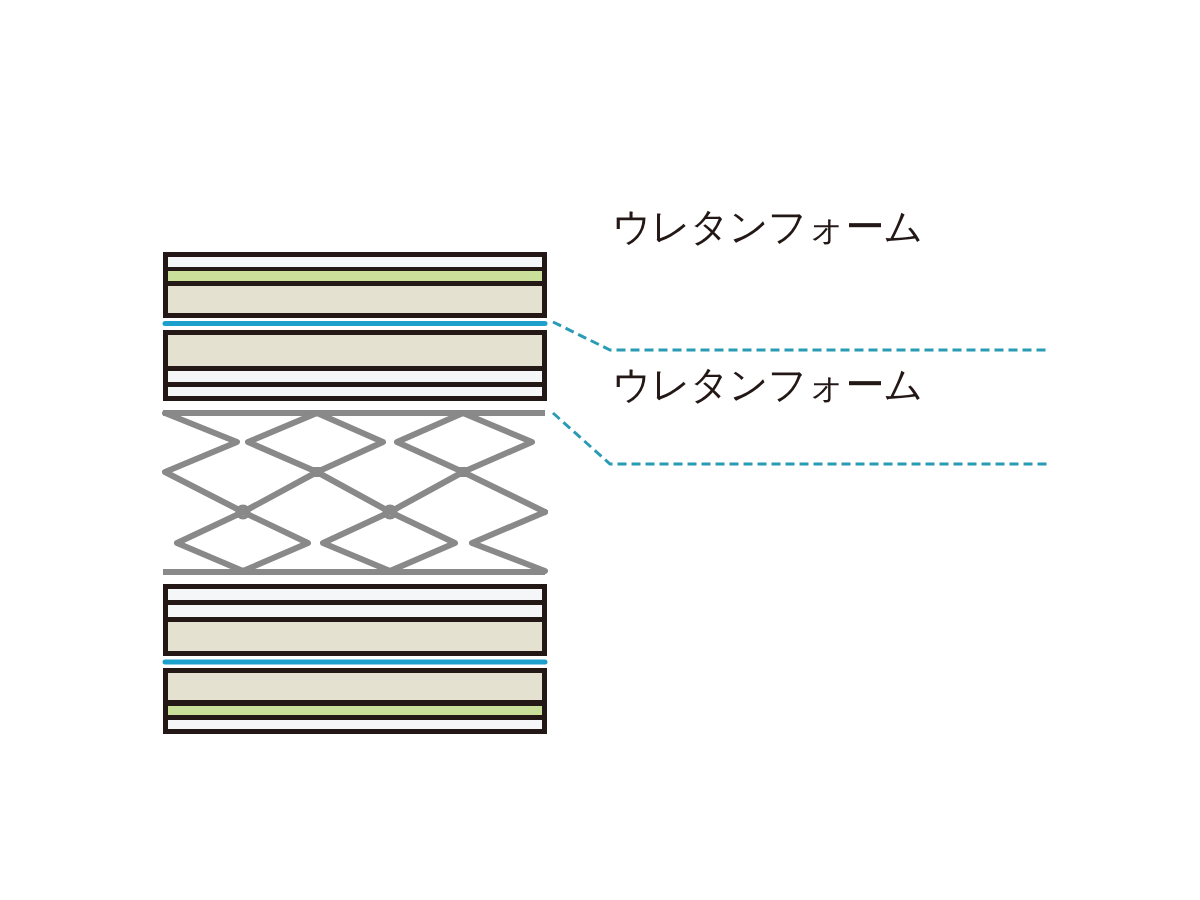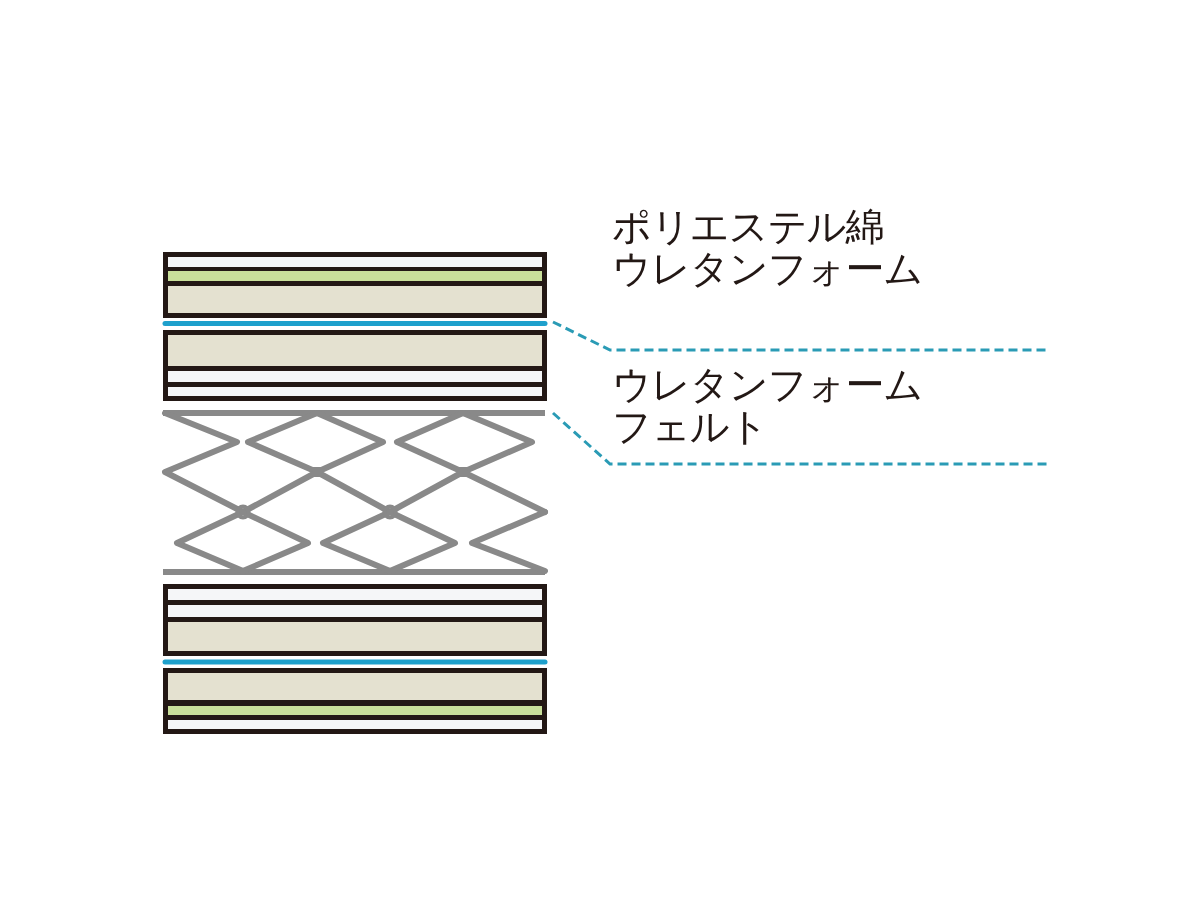--- a/index.html
+++ b/index.html
@@ -96,20 +96,18 @@
     <rect x="168" y="673" width="374" height="27" fill="#e4e1d0"></rect>
     <rect x="168" y="706" width="374" height="9" fill="#c9df9a"></rect>
     <rect x="168" y="720" width="374" height="9" fill="#f5f6f8"></rect>
   </g>
 
   <polyline points="553,322 610,350 1047,350" fill="none" stroke="#2a9bb5" stroke-width="3" stroke-dasharray="9,5"></polyline>
   <polyline points="553,413 610,464 1047,464" fill="none" stroke="#2a9bb5" stroke-width="3" stroke-dasharray="9,5"></polyline>
 </svg>
 
 <div class="label-group" id="label-group-upper">
-  <div>ポリエステル綿</div>
   <div>ウレタンフォーム</div>
 </div>
 
 <div class="label-group" id="label-group-lower">
   <div>ウレタンフォーム</div>
-  <div>フェルト</div>
 </div>
 
 </body></html>

